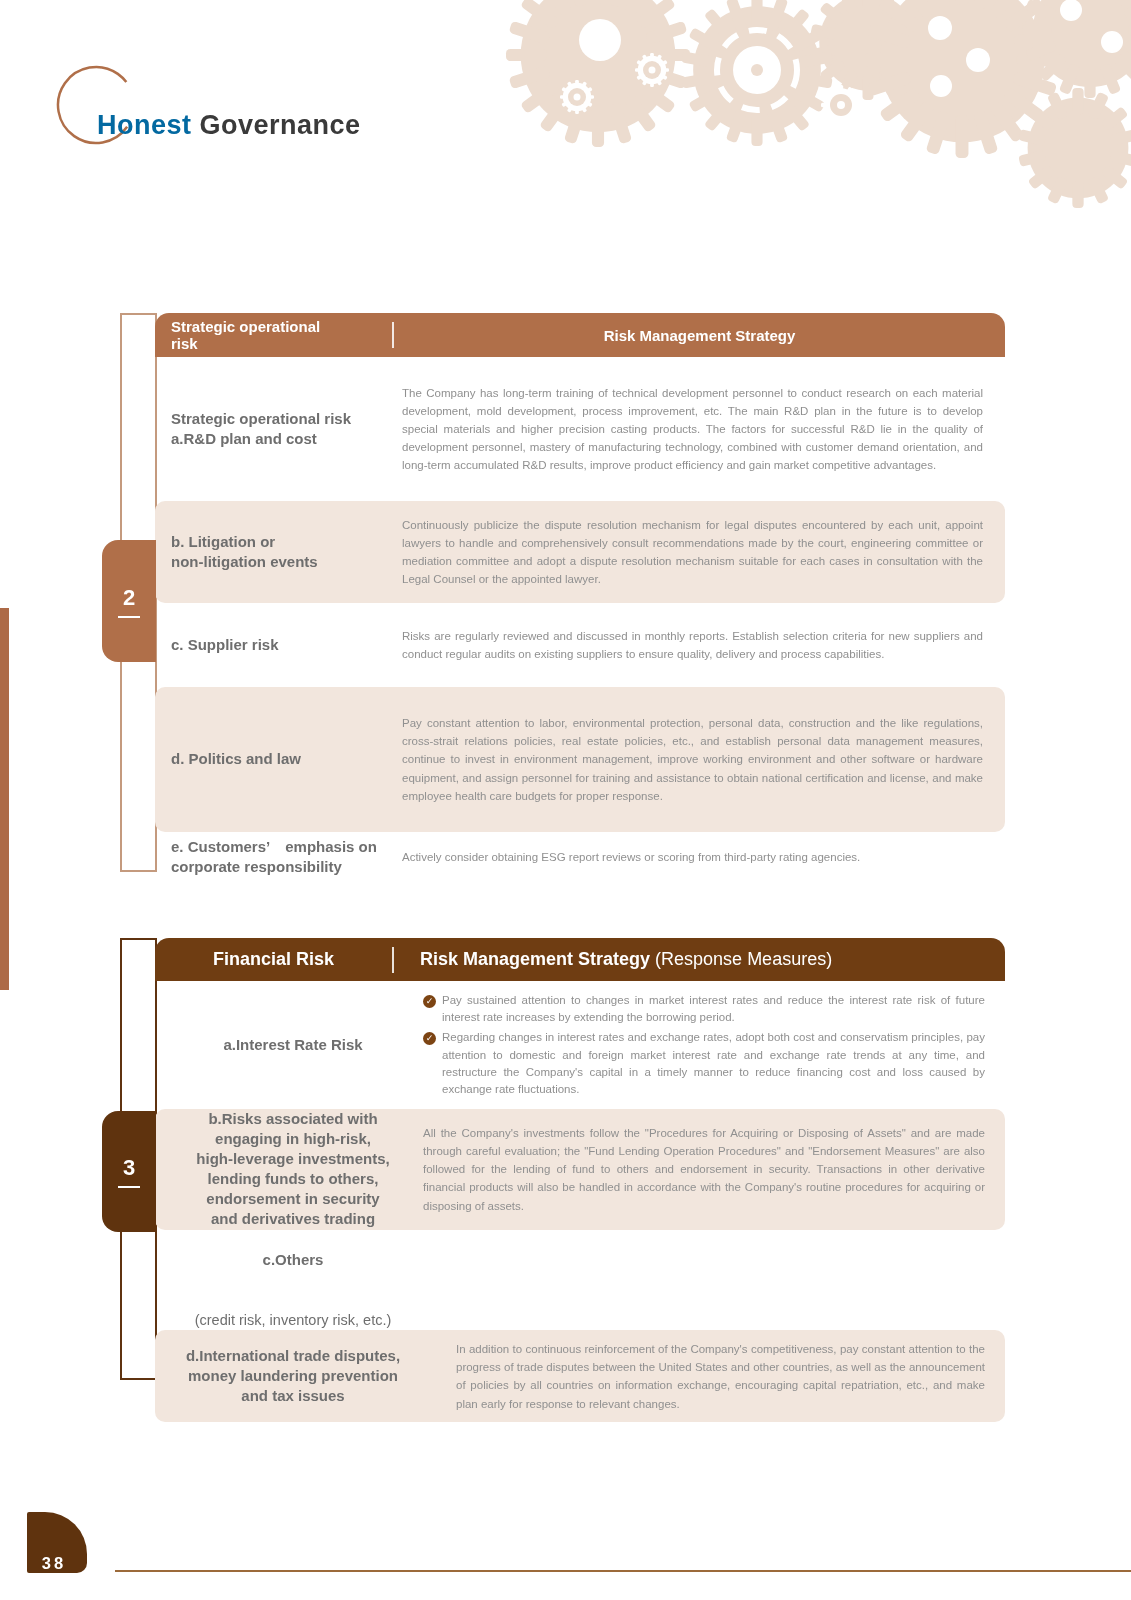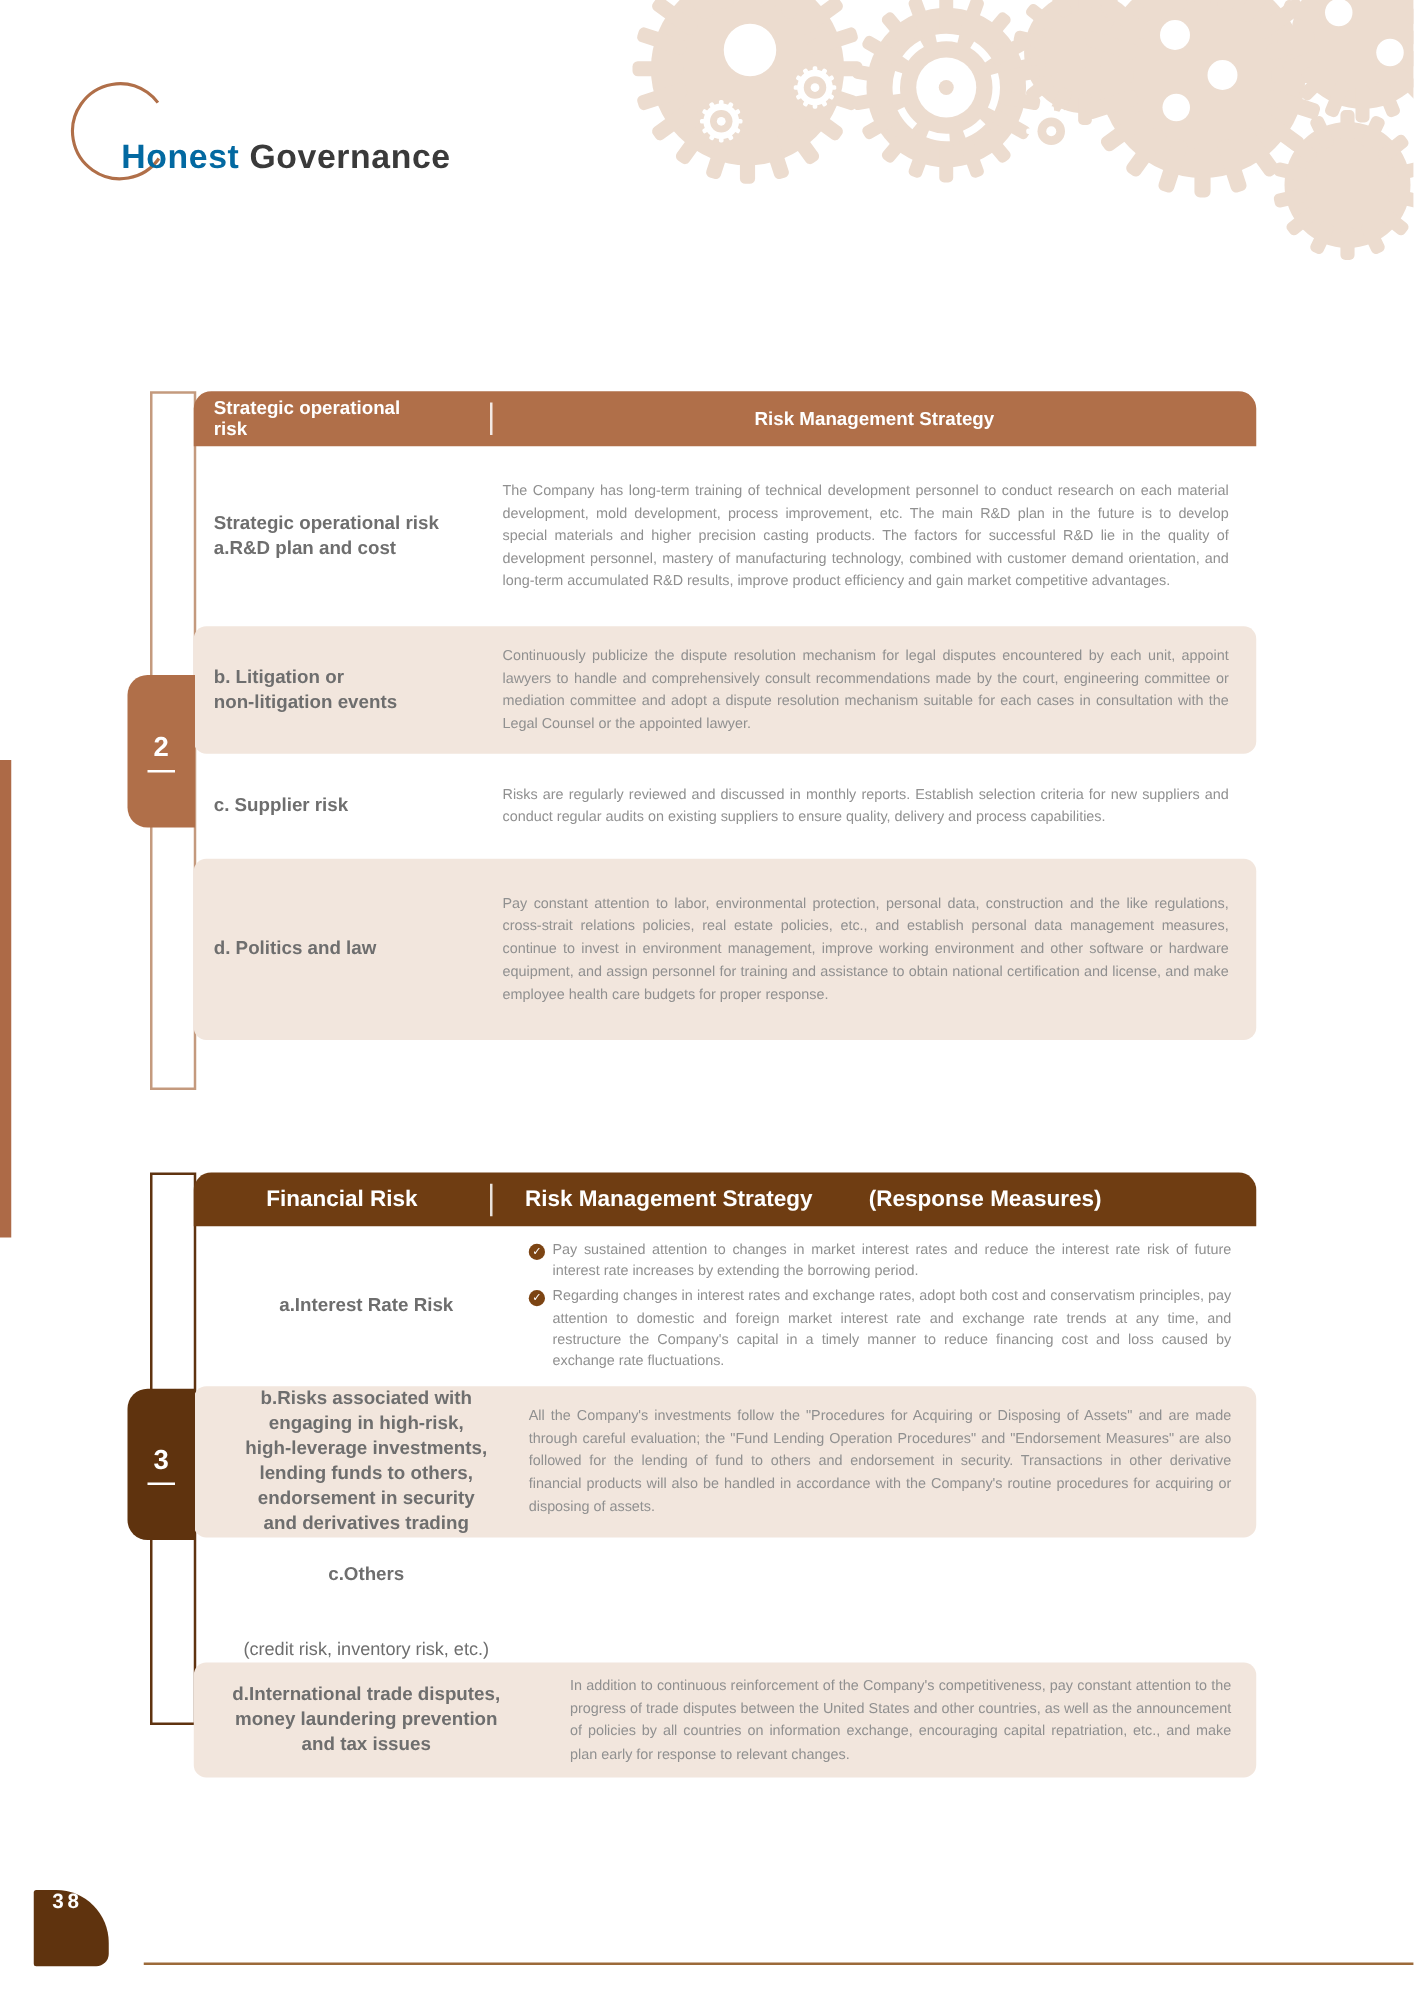--- a/index.html
+++ b/index.html
@@ -31,21 +31,21 @@
   .t-header{display:flex;align-items:center;color:#ffffff;border-radius:14px 14px 0 0;box-sizing:border-box;}
   .table-1 .t-header{height:44px;background:#b06f49;}
   .table-2 .t-header{height:43px;background:#6f3d12;}
   .hdr-col1{width:237px;box-sizing:border-box;padding-left:16px;font-weight:bold;white-space:pre-line;line-height:1.15;}
   .table-1 .hdr-col1{font-size:15px;}
   .table-2 .hdr-col1{font-size:18px;text-align:center;padding-left:0;}
   .hdr-divider{width:2px;height:26px;background:rgba(255,255,255,.85);}
   .hdr-col2{flex:1;text-align:center;font-weight:bold;}
   .table-1 .hdr-col2{font-size:15px;}
   .table-2 .hdr-col2{text-align:left;padding-left:26px;font-size:18px;}
-  .hdr-col2 .normal{font-weight:bold;margin-left:40px;}
+  .hdr-col2 .normal{font-weight:normal;}
   .t-row{display:flex;align-items:center;box-sizing:border-box;}
   .t-row.beige{background:#f2e6dd;border-radius:10px;}
   .row-label{box-sizing:border-box;padding-left:16px;color:#6e6e6e;font-weight:bold;font-size:15px;line-height:1.34;white-space:pre-line;}
   .table-1 .row-label{width:247px;}
   .table-2 .row-label{width:268px;padding-right:8px;text-align:center;}
   .row-sublabel{font-weight:normal;font-size:14.5px;}
   .row-text{flex:1;box-sizing:border-box;padding-right:22px;color:#909090;font-size:11.5px;line-height:1.58;text-align:justify;}
   .table-2 .row-text{padding-right:20px;}
   
   .r-a1{min-height:144px;}
@@ -56,21 +56,21 @@
   .r-a2{min-height:128px;}
   .r-b2{min-height:120px;}
   .r-c2{min-height:78px;}
   .r-d2{min-height:92px;border-radius:10px 10px 10px 10px;gap:33px;}
   
   .bullet-list{flex:1;box-sizing:border-box;padding-right:20px;display:flex;flex-direction:column;gap:3px;}
   .bullet-item{display:flex;align-items:flex-start;}
   .check-icon{flex:0 0 13px;width:13px;height:13px;border-radius:50%;background:#7c4413;color:#fff;font-size:9px;line-height:13px;text-align:center;margin-top:3px;margin-right:6px;}
   .bullet-text{flex:1;color:#909090;font-size:11.5px;line-height:1.5;text-align:justify;}
   
-  .page-badge{position:absolute;left:27px;top:1512px;width:60px;height:61px;background:#5f330e;border-radius:2px 42px 10px 2px;display:flex;align-items:flex-start;justify-content:center;}
+  .page-badge{position:absolute;left:27px;top:1512px;width:60px;height:61px;background:#5f330e;border-radius:2px 42px 10px 2px;display:flex;align-items:flex-end;justify-content:center;}
   .page-badge span{color:#fff;font-size:16.5px;letter-spacing:3px;font-weight:bold;padding-right:6px;}
   .bottom-rule{position:absolute;left:115px;top:1570px;width:1016px;height:2px;background:#9c6a3a;}
 </style>
 </head>
 <body>
 
 <div class="page">
 
   <svg class="gears" id="gears-svg" viewBox="0 0 660 215">
       <circle cx="397" cy="42" r="48.72" fill="#ecdccf"></circle>
@@ -274,20 +274,25 @@
     <div class="t-row r-c1">
       <div class="row-label">c. Supplier risk</div>
       <div class="row-text">Risks are regularly reviewed and discussed in monthly reports. Establish selection criteria for new suppliers and conduct regular audits on existing suppliers to ensure quality, delivery and process capabilities.</div>
     </div>
 
     <div class="t-row beige r-d1">
       <div class="row-label">d. Politics and law</div>
       <div class="row-text">Pay constant attention to labor, environmental protection, personal data, construction and the like regulations, cross-strait relations policies, real estate policies, etc., and establish personal data management measures, continue to invest in environment management, improve working environment and other software or hardware equipment, and assign personnel for training and assistance to obtain national certification and license, and make employee health care budgets for proper response.</div>
     </div>
 
+    <div class="t-row r-e1">
+      <div class="row-label">e. Customers’ emphasis on
+corporate responsibility</div>
+      <div class="row-text">Actively consider obtaining ESG report reviews or scoring from third-party rating agencies.</div>
+    </div>
   </div>
 
   <div class="bracket bracket-3"></div>
   <div class="side-badge badge-3">
     <span class="badge-num">3</span>
   </div>
 
   <div class="risk-table table-2">
     <div class="t-header">
       <div class="hdr-col1">Financial Risk</div>

